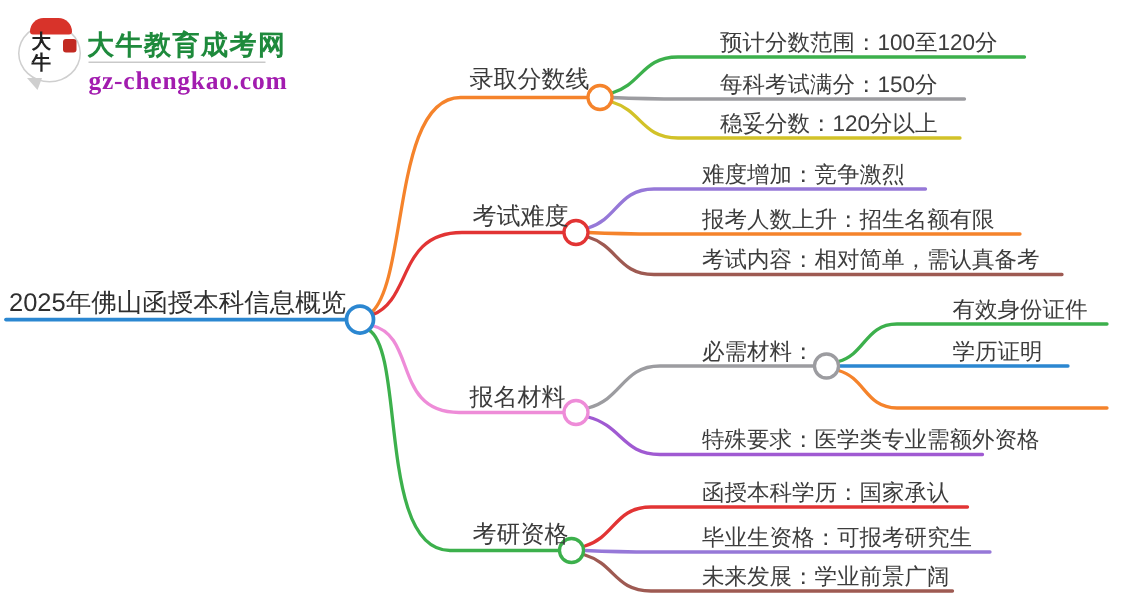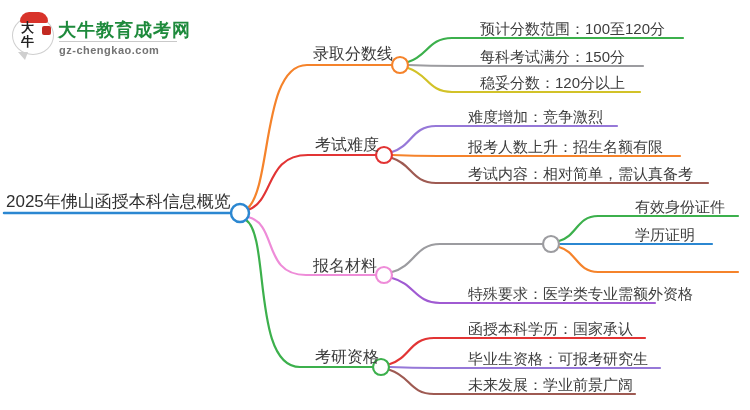--- a/index.html
+++ b/index.html
@@ -22,22 +22,22 @@
     border-top:8px solid #cfcfcf;}
   .bubble-chars{position:absolute;left:9px;top:7px;width:15px;font-size:13px;font-weight:bold;
     color:#222;line-height:1.05;word-break:break-all;}
   .red-arc{position:absolute;left:8px;top:-2px;width:28px;height:11px;background:#d8332a;
     border-radius:14px 14px 3px 3px;}
   .red-seal{position:absolute;left:30px;top:12px;width:9px;height:9px;background:#c22a22;
     border-radius:2px;}
   .logo-title{position:absolute;left:46px;top:8px;font-size:18px;font-weight:bold;
     color:#1e8a3c;letter-spacing:1px;white-space:nowrap;text-align:right;}
   .logo-rule{position:absolute;left:47px;top:31px;width:118px;height:1px;background:#c9c9c9;}
-  .logo-sub{position:absolute;left:47px;top:34px;font-size:11px;font-weight:bold;
-    color:#737373;letter-spacing:0.5px;white-space:nowrap;}
+  .logo-sub{position:absolute;left:47px;top:34px;font-size:17px;font-weight:bold;
+    color:#a21caf;letter-spacing:0.5px;white-space:nowrap;font-family:Liberation Serif, serif;}
 </style>
 </head>
 <body>
 
 <div id="stage">
 
   <svg id="wires" viewBox="0 0 750 410" fill="none" stroke-linecap="round">
 
     <path d="M 4 213 H 230" stroke-width="2.5" stroke="#2b87d1"></path>
 
@@ -90,20 +90,21 @@
   <div class="label item-label" style="left:480px;top:20px;">预计分数范围：100至120分</div>
   <div class="label item-label" style="left:480px;top:48px;">每科考试满分：150分</div>
   <div class="label item-label" style="left:480px;top:74px;">稳妥分数：120分以上</div>
 
   <div class="label branch-label" style="left:315px;top:136px;">考试难度</div>
   <div class="label item-label" style="left:468px;top:108px;">难度增加：竞争激烈</div>
   <div class="label item-label" style="left:468px;top:138px;">报考人数上升：招生名额有限</div>
   <div class="label item-label" style="left:468px;top:165px;">考试内容：相对简单，需认真备考</div>
 
   <div class="label branch-label" style="left:313px;top:257px;">报名材料</div>
+  <div class="label item-label" style="left:468px;top:226px;">必需材料：</div>
   <div class="label item-label" style="left:635px;top:198px;">有效身份证件</div>
   <div class="label item-label" style="left:635px;top:226px;">学历证明</div>
   <div class="label item-label" style="left:468px;top:285px;">特殊要求：医学类专业需额外资格</div>
 
   <div class="label branch-label" style="left:315px;top:348px;">考研资格</div>
   <div class="label item-label" style="left:468px;top:320px;">函授本科学历：国家承认</div>
   <div class="label item-label" style="left:468px;top:376px;">未来发展：学业前景广阔</div>
   <div class="label item-label" style="left:468px;top:350px;">毕业生资格：可报考研究生</div>
 
 </div>

